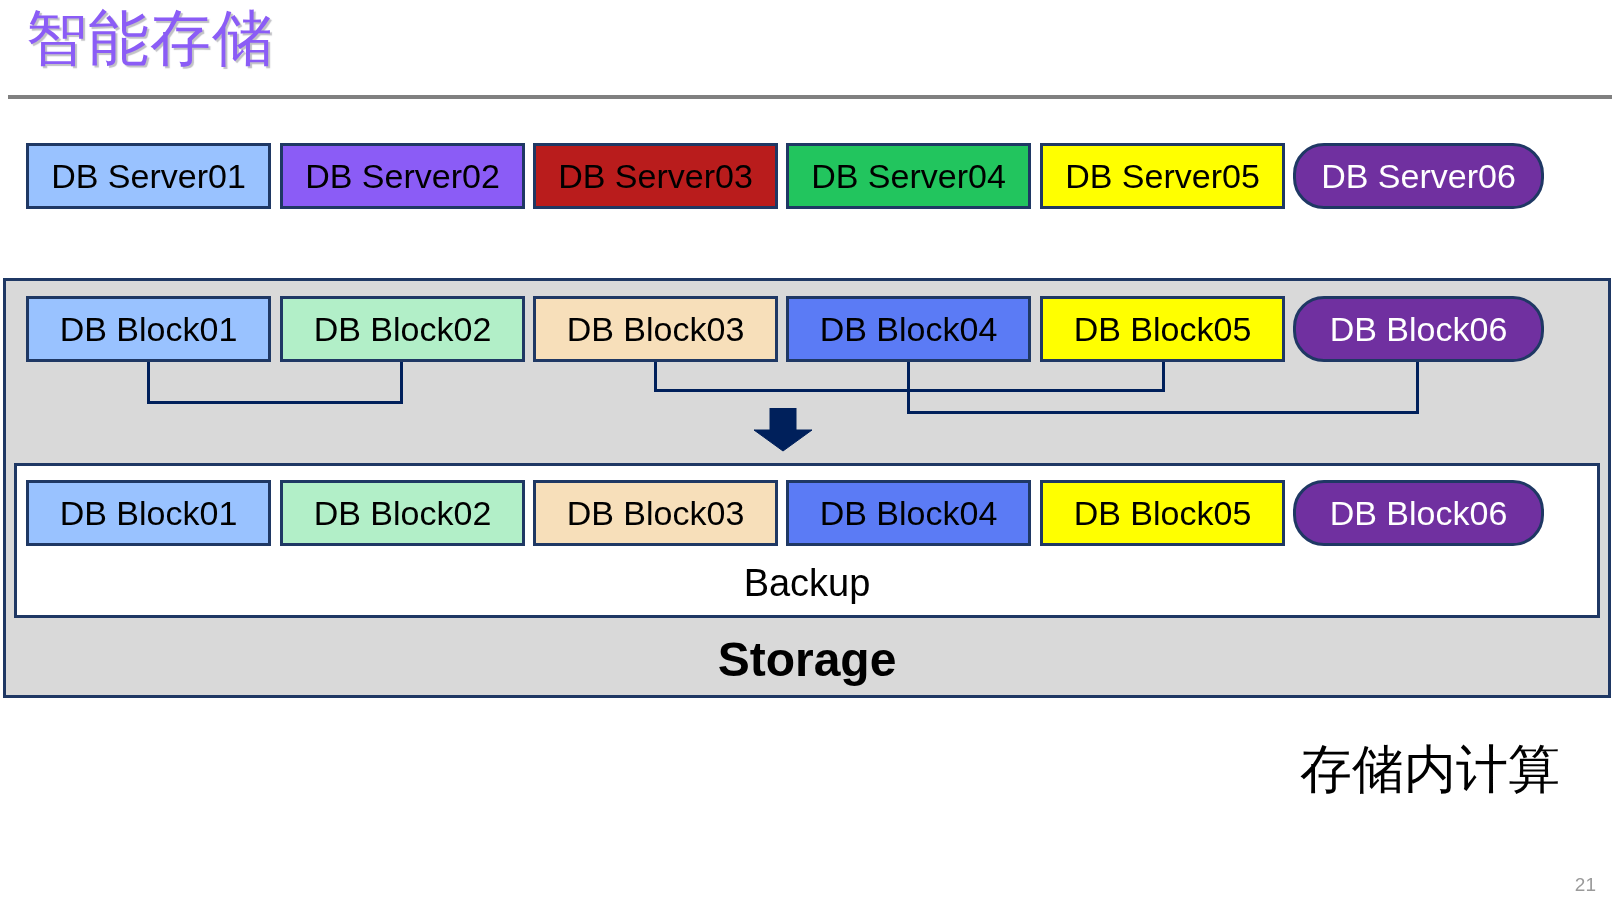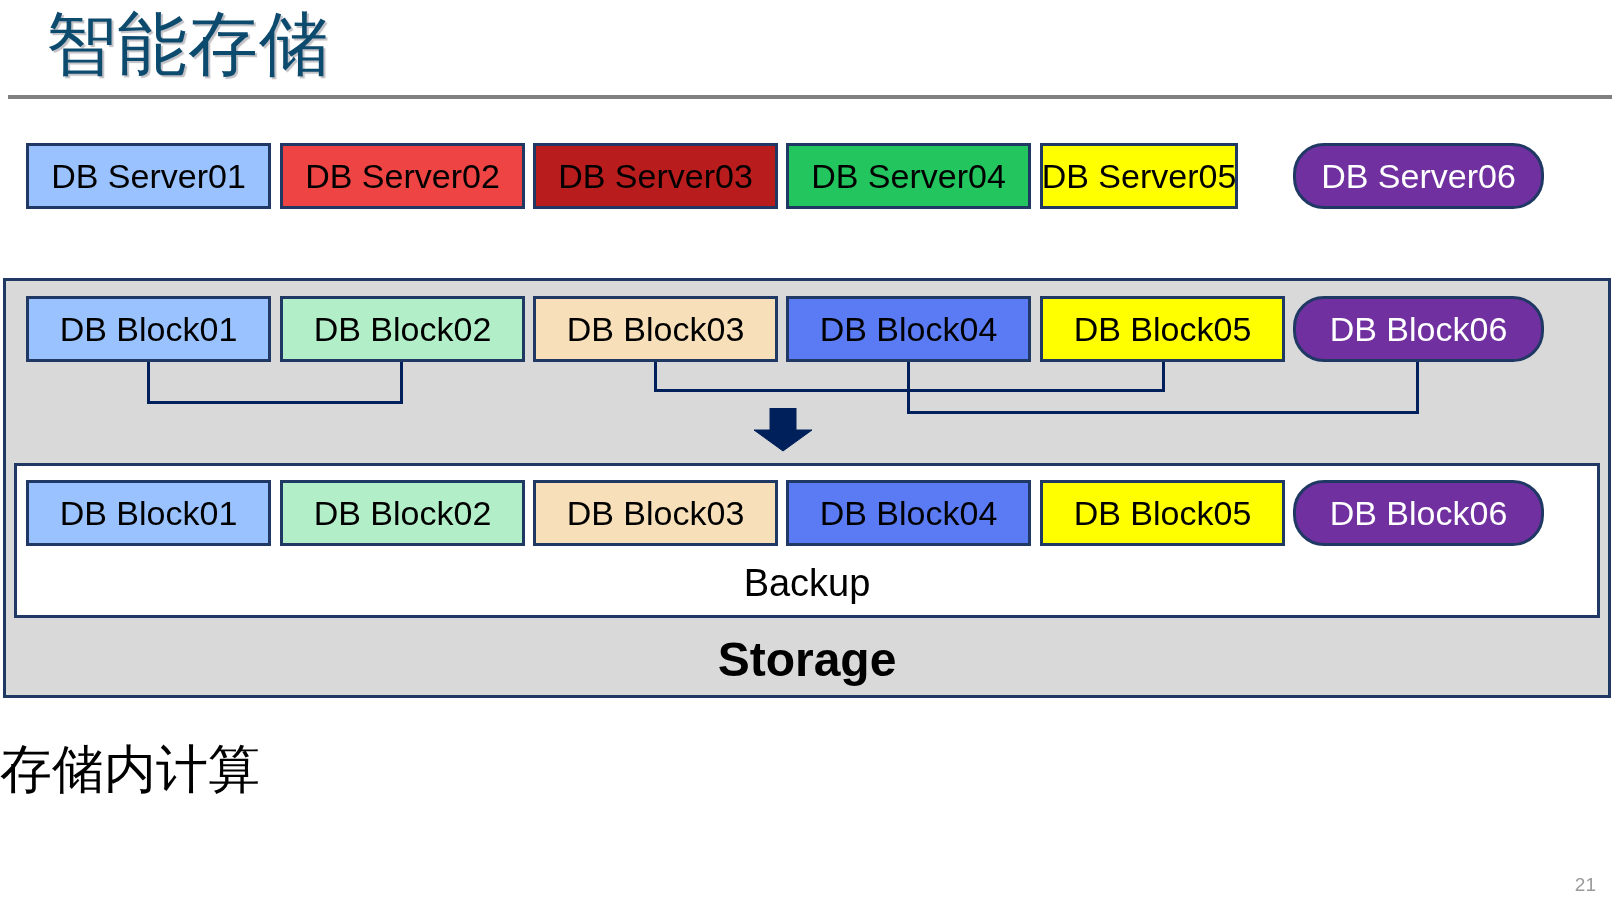--- a/index.html
+++ b/index.html
@@ -14,28 +14,27 @@
     overflow: hidden;
     font-family: "Liberation Sans", sans-serif;
     color: #000000;
   }
 
   
   #slide-title {
     position: absolute;
     left: 26px;
     top: 2px;
-    font-size: 70px;
+    font-size: 61px;
     font-weight: 400;
-    color: #0c4a6e;
+    color: #8b5cf6;
     letter-spacing: 1px;
     text-shadow: 2px 2px 1px rgba(140,140,150,0.55);
     white-space: nowrap;
     line-height: 1.2;
-    margin-left: 20px;
   }
   #title-rule {
     position: absolute;
     left: 8px;
     top: 95px;
     width: 1604px;
     height: 4px;
     background: #808080;
   }
 
@@ -122,21 +121,21 @@
     font-weight: bold;
     color: #000000;
   }
 
   
   #footer-lines {
     position: absolute;
     left: 0;
     top: 735px;
     width: 1560px;
-    text-align: left;
+    text-align: right;
     font-size: 52px;
     line-height: 1.33;
     color: #000000;
   }
 
   
   #page-number {
     position: absolute;
     right: 24px;
     bottom: 14px;
@@ -148,30 +147,30 @@
 </head>
 <body>
 
 <div id="slide-title">智能存储</div>
 <div id="title-rule"></div>
 
 <div id="server-row">
     <div class="cbox dark-text" style="left: 26px; width: 245px; background: rgb(153, 194, 255);">
       <span>DB Server01</span>
     </div>
-    <div class="cbox dark-text" style="left: 280px; width: 245px; background: #ef4444;">
+    <div class="cbox dark-text" style="left: 280px; width: 245px; background: #8b5cf6;">
       <span>DB Server02</span>
     </div>
     <div class="cbox dark-text" style="left: 533px; width: 245px; background: #b91c1c;">
       <span>DB Server03</span>
     </div>
     <div class="cbox dark-text" style="left: 786px; width: 245px; background: #22c55e;">
       <span>DB Server04</span>
     </div>
-    <div class="cbox dark-text" style="left: 1040px; width: 198px; background: rgb(255, 255, 0);">
+    <div class="cbox dark-text" style="left: 1040px; width: 245px; background: rgb(255, 255, 0);">
       <span>DB Server05</span>
     </div>
     <div class="cbox light-text" style="left: 1293px; width: 251px; background: rgb(112, 48, 160);">
       <span>DB Server06</span>
     </div>
   </div>
 
 <div id="storage-container"></div>
 
 <div id="connector-layer">

